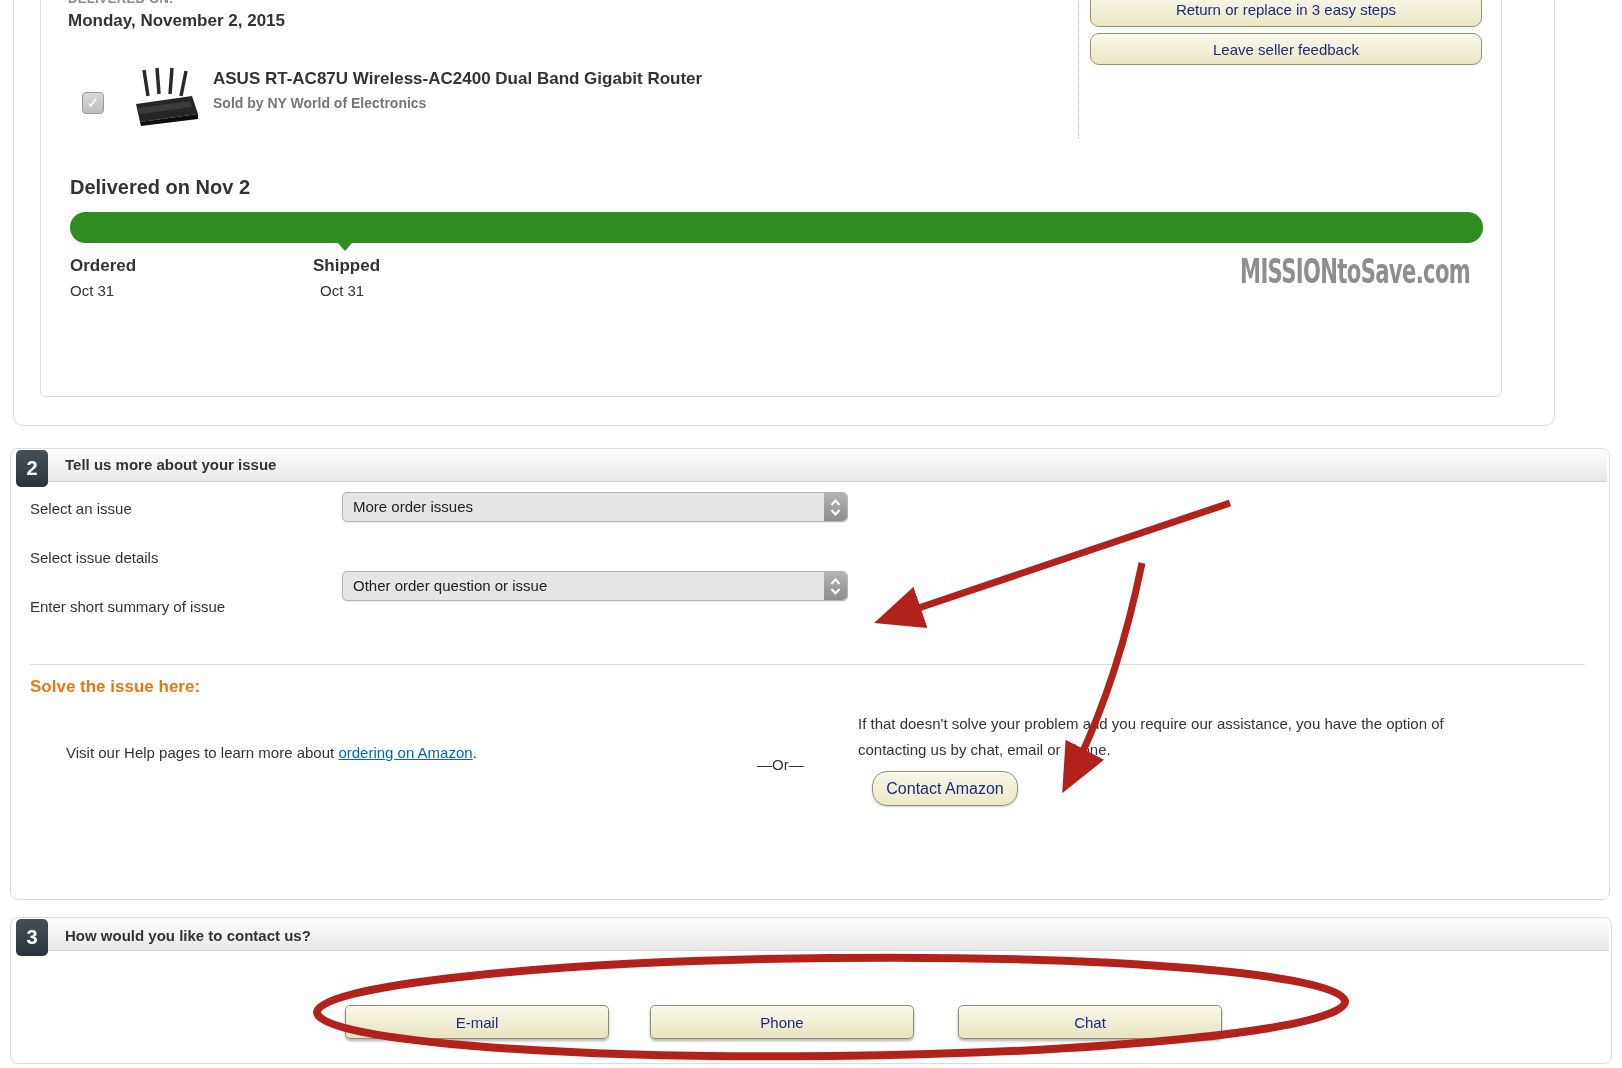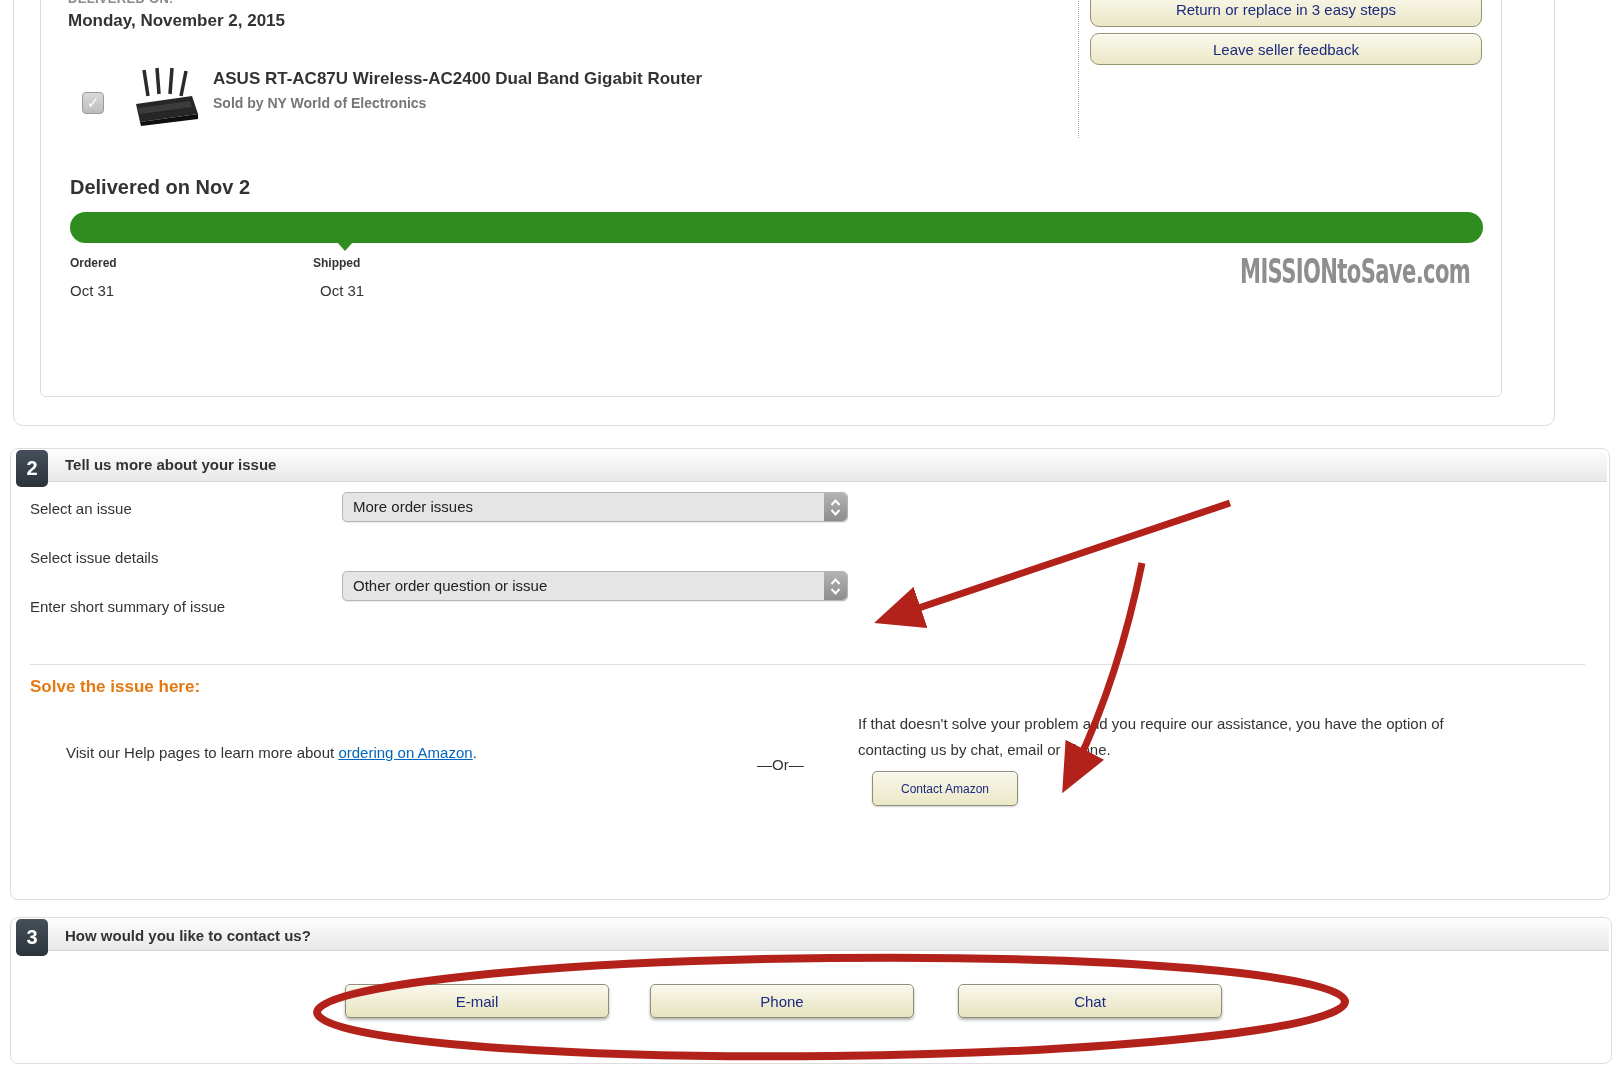--- a/index.html
+++ b/index.html
@@ -16,21 +16,21 @@
   .prod-title{font-size:17px;font-weight:bold;color:#333;}
   .sold-by{font-size:14px;font-weight:bold;color:#767676;}
   .dotted-sep{border-left:1px dotted #8fb0c4;width:0;}
   .btn-cream{background:linear-gradient(#faf8ec,#ebe7c6);border:1px solid #95926f;border-radius:9px;
              box-shadow:inset 0 1px 0 #fff;color:#1c2a7e;font-size:15px;
              display:flex;align-items:center;justify-content:center;cursor:pointer;}
   .tracker-title{font-size:20px;font-weight:bold;color:#333;}
   .green-bar{background:#2f8d1f;border-radius:16px;}
   .notch{width:0;height:0;border-left:8px solid transparent;border-right:8px solid transparent;
          border-top:9px solid #2f8d1f;}
-  .mile-label{font-size:12px;font-weight:bold;color:#333;}
+  .mile-label{font-size:17px;font-weight:bold;color:#333;}
   .mile-date{font-size:15px;color:#333;}
   .watermark{font-size:33px;font-weight:bold;color:#8e8e8e;font-family:"DejaVu Sans",sans-serif;
              transform:scaleX(0.64);transform-origin:left top;letter-spacing:-1px;white-space:nowrap;}
   
   .section{border:1px solid #ddd;border-radius:8px;background:#fff;}
   .badge{width:32px;height:37px;border-radius:5px;background:linear-gradient(#46505a,#2b333a);
          color:#fff;font-size:20px;font-weight:bold;display:flex;align-items:center;justify-content:center;z-index:2;}
   .hdr-bar{background:linear-gradient(#fdfdfd,#e8e8e8);border-bottom:1px solid #d6d6d6;
            border-top-right-radius:8px;}
   .hdr-title{font-size:15px;font-weight:bold;color:#333;}
@@ -39,26 +39,26 @@
        box-shadow:0 1px 1px rgba(0,0,0,.08);cursor:pointer;}
   .sel-text{position:absolute;left:10px;top:5px;font-size:15px;color:#222;}
   .stepper{position:absolute;right:0;top:0;width:23px;height:100%;border-radius:0 5px 5px 0;
            background:linear-gradient(#b3b3b3,#8d8d8d);display:flex;align-items:center;justify-content:center;}
   .txt-input{background:#fff;border:1px solid #b0b0b0;border-radius:6px;height:30px;position:relative;}
   .txt-val{position:absolute;left:12px;top:6px;font-size:15px;color:#222;}
   .divider{background:#ddd;height:1px;}
   .solve-hd{font-size:17px;font-weight:bold;color:#e47911;}
   .body-txt{font-size:15px;color:#333;}
   .link{color:#0066c0;text-decoration:underline;cursor:pointer;}
-  .btn-small{background:linear-gradient(#f8f6e9,#ebe8c8);border:1px solid #8f8f73;border-radius:5px;
-             box-shadow:inset 0 1px 0 #fff,0 1px 2px rgba(0,0,0,.2);color:#1c2a7e;font-size:12px;
+  .btn-small{background:linear-gradient(#f8f6e9,#ebe8c8);border:1px solid #8f8f73;border-radius:15px;
+             box-shadow:inset 0 1px 0 #fff,0 1px 2px rgba(0,0,0,.2);color:#1c2a7e;font-size:16px;
              display:flex;align-items:center;justify-content:center;cursor:pointer;}
   .btn-contact{background:linear-gradient(#faf8ec,#e7e3c0);border:1px solid #8e8e74;border-radius:5px;
              box-shadow:inset 0 1px 0 #fff,0 2px 3px rgba(0,0,0,.3);color:#1c2a7e;font-size:15px;
-             display:flex;align-items:center;justify-content:center;cursor:pointer;}
+             display:flex;align-items:center;justify-content:center;cursor:pointer;margin-top:21px;}
   .overlay{pointer-events:none;z-index:10;}
 </style>
 </head>
 <body>
 
 <div id="screen">
 
   <div class="abs card" style="left:13px;top:-30px;width:1540px;height:454px;border-radius:10px;"></div>
   <div class="abs card" style="left:40px;top:-20px;width:1460px;height:415px;border-radius:6px;"></div>
 

